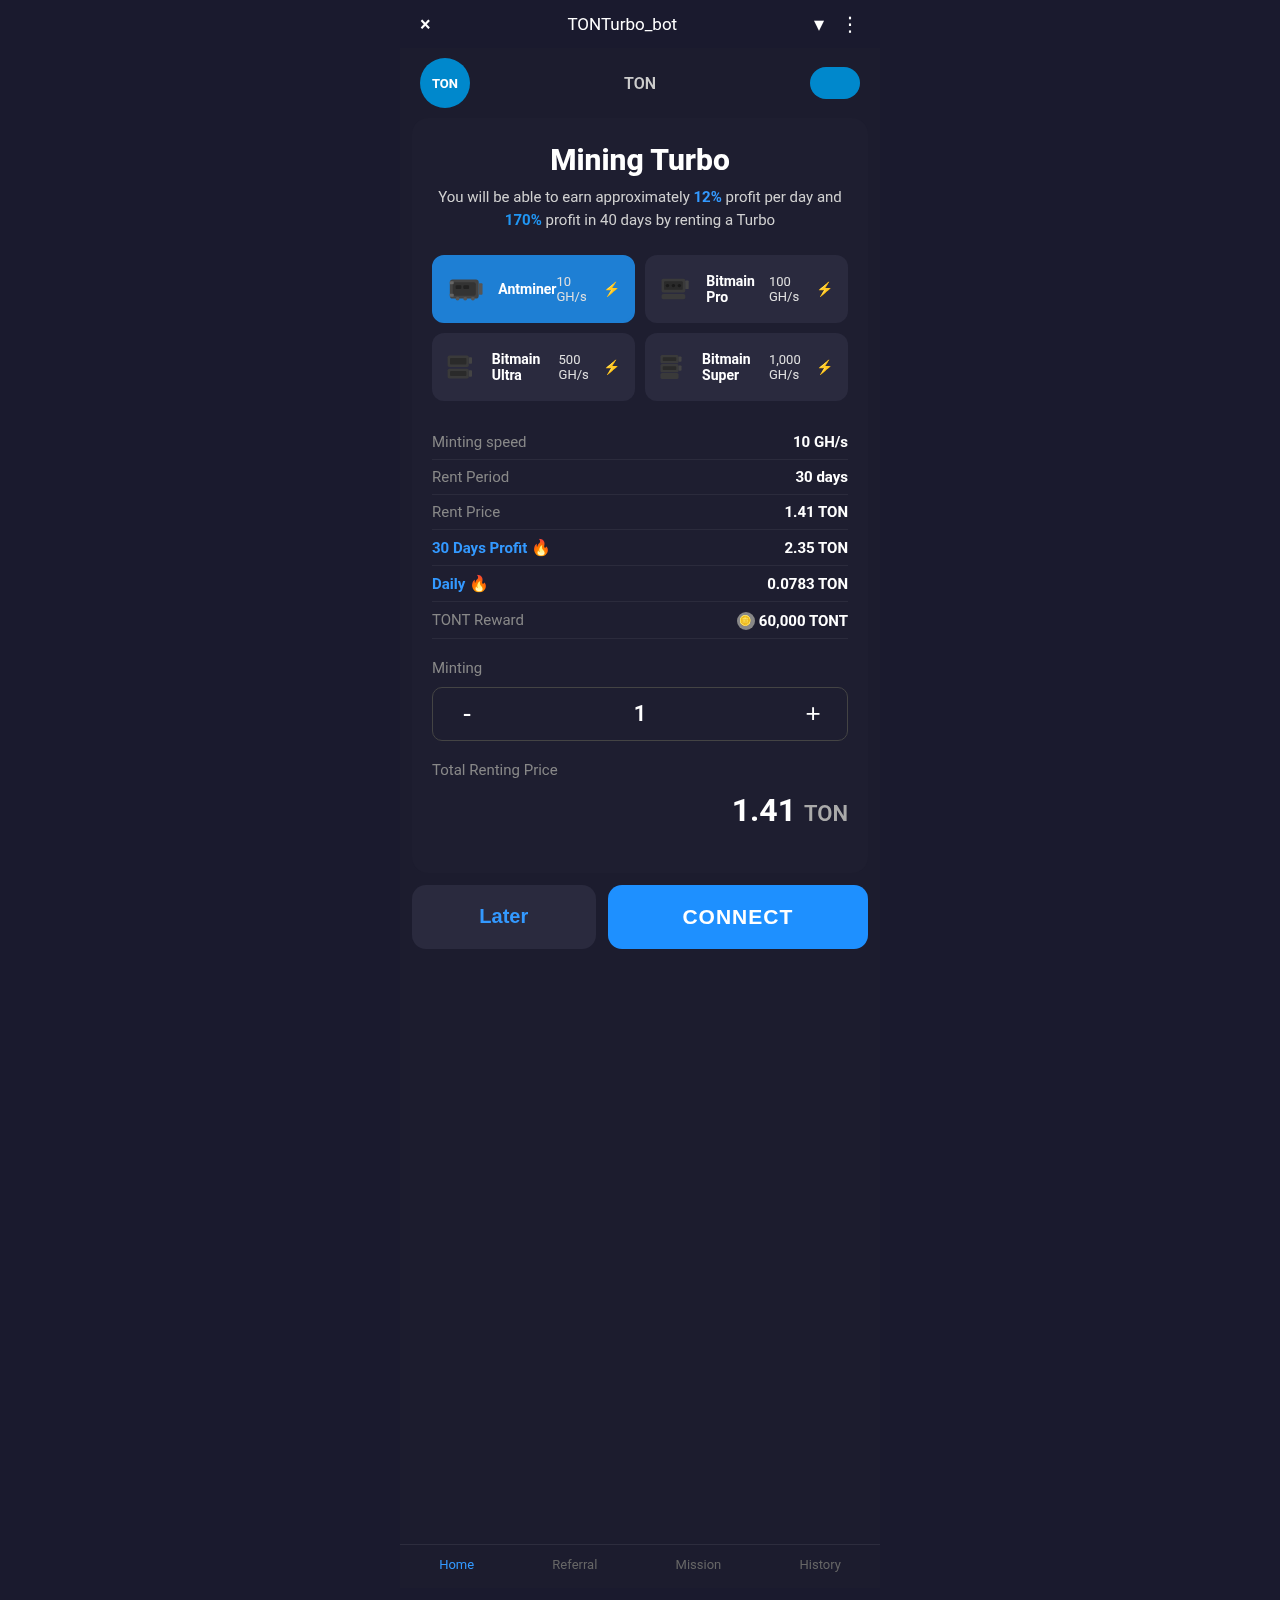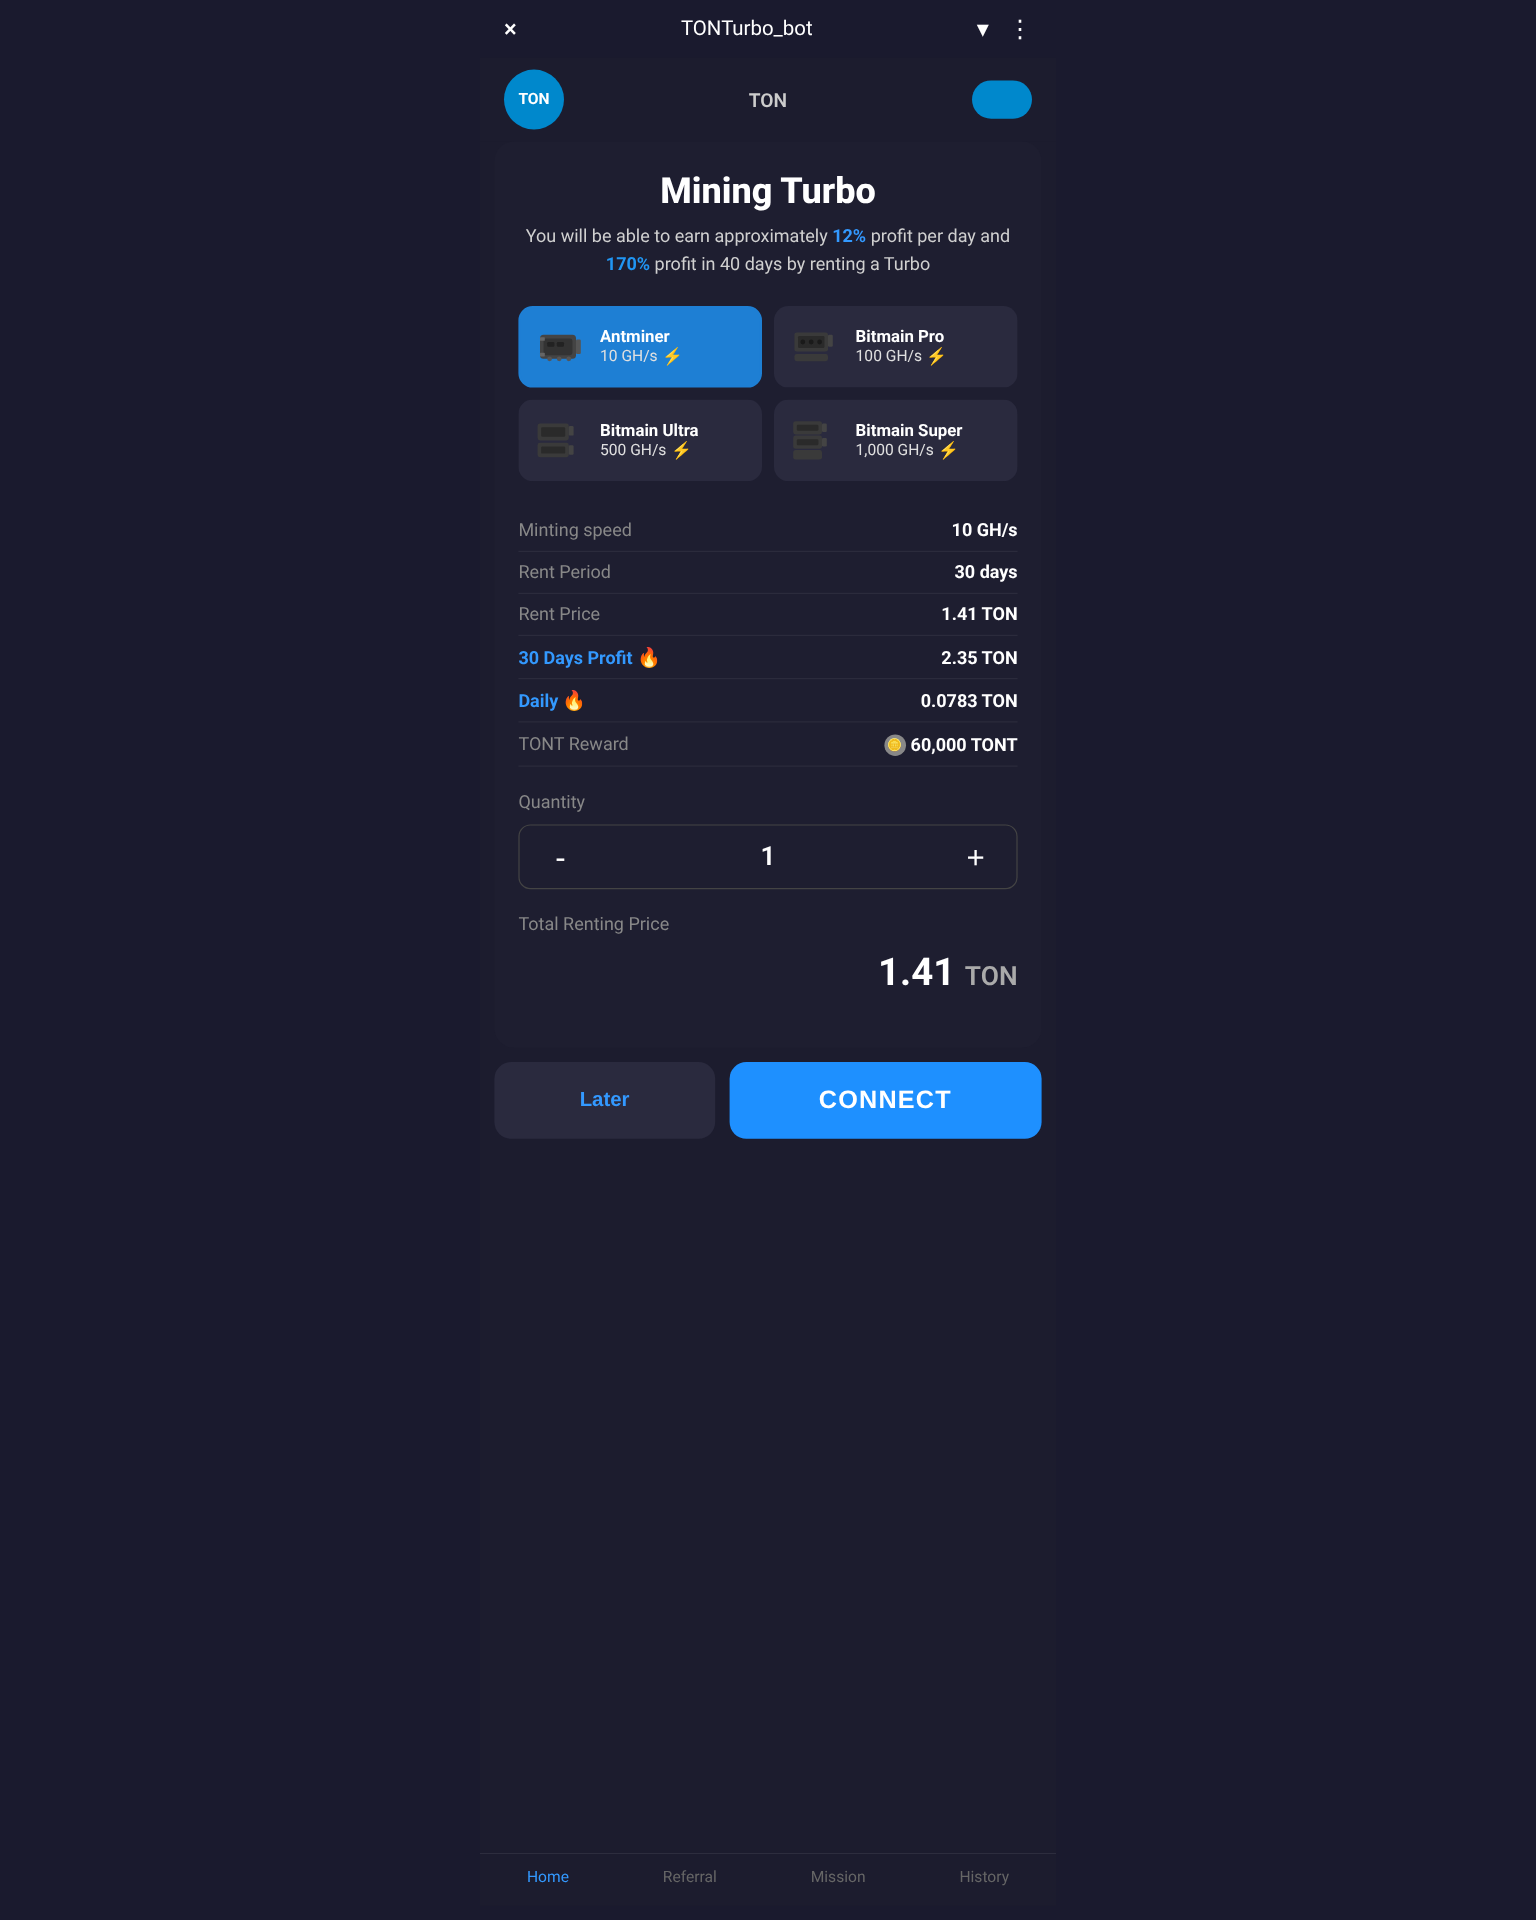--- a/index.html
+++ b/index.html
@@ -123,21 +123,22 @@
       gap: 10px;
       cursor: pointer;
       border: 2px solid transparent;
     }
     .miner-card.selected {
       background: #1e7fd4;
       border-color: #1e7fd4;
     }
     .miner-info {
       display: flex;
-      flex-direction: column;
+      flex-direction: row;
+      align-items: center;
     }
     .miner-name {
       color: white;
       font-size: 14px;
       font-weight: 700;
     }
     .miner-speed {
       color: #e0e0e0;
       font-size: 13px;
       display: flex;
@@ -236,21 +237,21 @@
       gap: 12px;
       margin: 0 12px;
       padding: 12px 0;
     }
     .btn-later {
       flex: 1;
       background: #2a2a3e;
       color: #3399ff;
       border: none;
       border-radius: 14px;
-      font-size: 17px;
+      font-size: 20px;
       font-weight: 600;
       cursor: pointer;
     }
     .btn-connect {
       flex: 1.2;
       background: #1e90ff;
       color: white;
       border: none;
       border-radius: 14px;
       padding: 20px;
@@ -464,21 +465,21 @@
         <span class="stat-value">
           <span class="tont-coin">
             <span class="coin-circle">🪙</span>
             <span>60,000 TONT</span>
           </span>
         </span>
       </div>
 
     </div>
 
-    <div class="quantity-label">Quantity</div>
+    <div class="quantity-label">Minting</div>
     <div class="quantity-control">
       <button class="qty-btn">-</button>
       <span class="qty-value">1</span>
       <button class="qty-btn">+</button>
     </div>
 
     <div class="total-section">
       <div class="total-label">Total Renting Price</div>
       <div class="total-price-row">
         <span class="total-amount">1.41</span>

